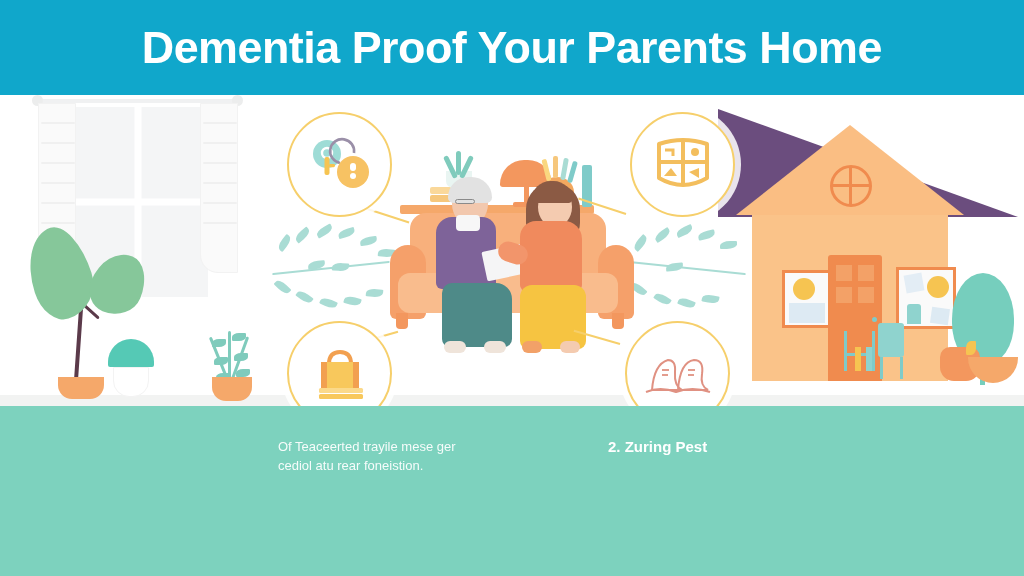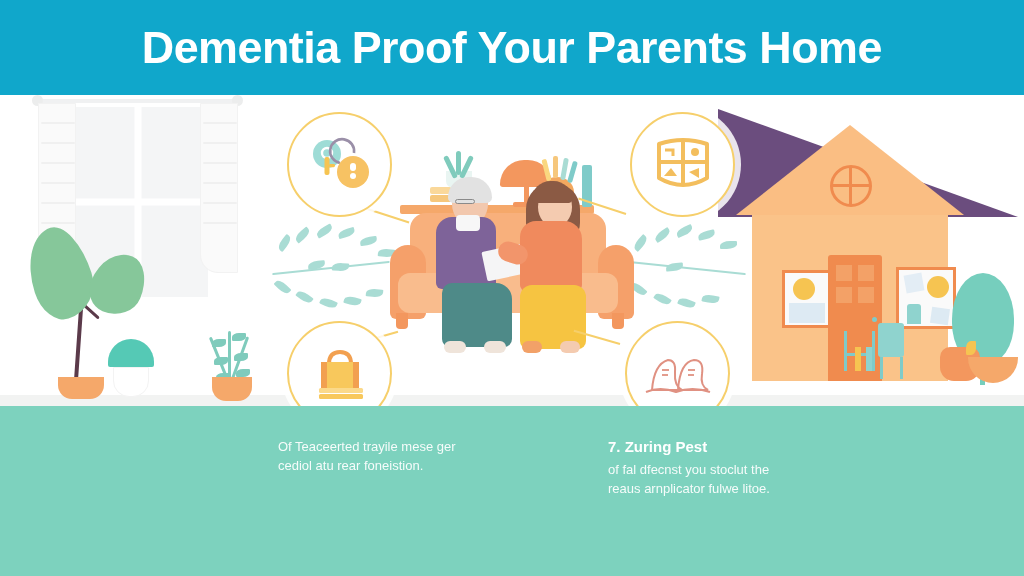--- a/index.html
+++ b/index.html
@@ -429,18 +429,17 @@
       </svg>
     </div>
 
   </div>
 
   <div class="panel">
     <div class="block left">
       <p>Of Teaceerted trayile mese ger cediol atu rear foneistion.</p>
     </div>
     <div class="block right">
-      <h3>7. Zuring Pest</h3>
-      <p>of fal dfecnst you stoclut the reaus arnplicator fulwe litoe.</p>
+      <h3>2. Zuring Pest</h3>
     </div>
   </div>
 
 </div>
 
 </body></html>

